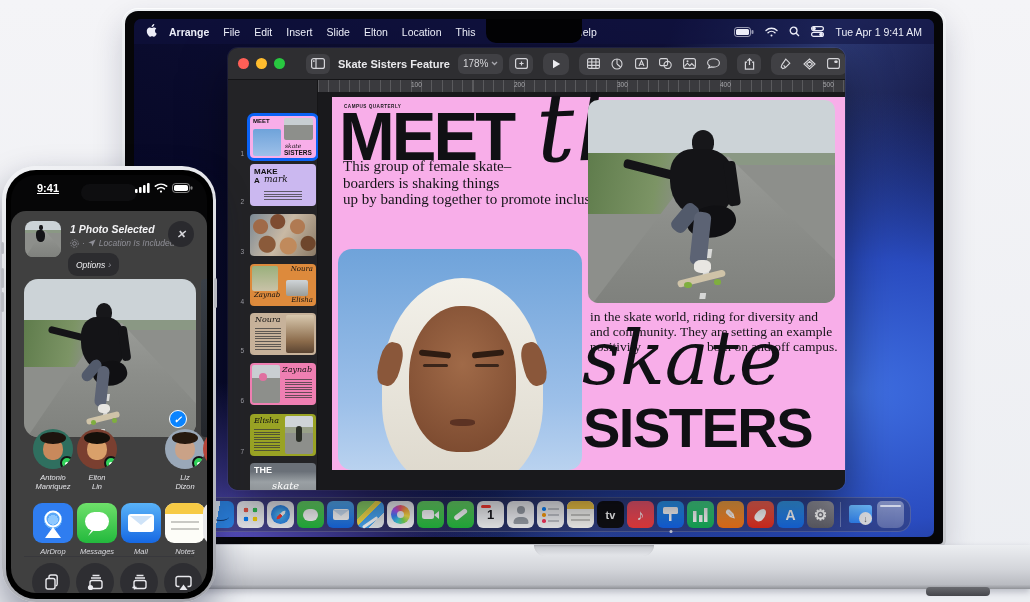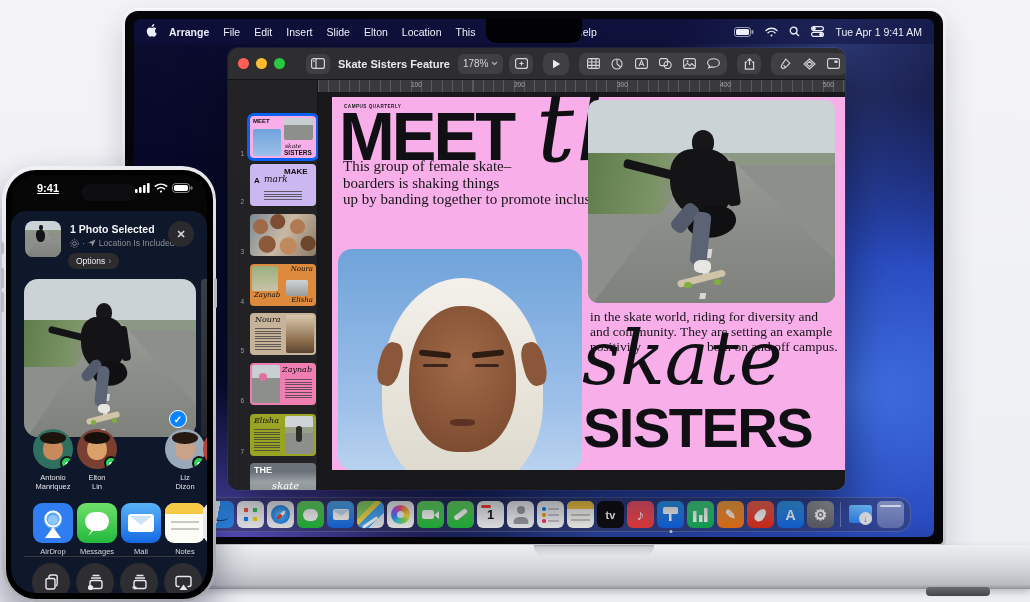--- a/index.html
+++ b/index.html
@@ -192,26 +192,26 @@
       background:linear-gradient(160deg,#f2f3f6,#c4c6cc 60%,#9fa1a8);
       box-shadow:0 16px 34px rgba(15,20,50,.4); }
   .ip-bezel { position:absolute; inset:3.5px; border-radius:30px; background:#000; }
   .ip-screen { position:absolute; inset:9px; border-radius:25px; overflow:hidden; background:#060607; }
   .ip-btn { position:absolute; width:3px; border-radius:2px; background:#b9bbc2; }
   .ip-island { position:absolute; left:50%; top:9px; transform:translateX(-50%); width:56px; height:17px;
       border-radius:10px; background:#0e0e10; }
   .ip-status { position:absolute; left:0; right:0; top:6px; height:16px; color:#fff; }
   .ip-time { position:absolute; left:26px; top:1px; font-size:11px; font-weight:700;text-decoration:underline; }
   .ip-sicons { position:absolute; right:14px; top:2px; display:flex; gap:4px; align-items:center; }
-  .sheet { position:absolute; left:0; right:0; top:36px; bottom:0; background:#0f172a; border-radius:15px 15px 0 0; }
+  .sheet { position:absolute; left:0; right:0; top:36px; bottom:0; background:#404040; border-radius:15px 15px 0 0;font-style:italic; }
   .sh-thumb { position:absolute; left:14px; top:10px; width:36px; height:36px; border-radius:8px; overflow:hidden; }
   .sh-title { position:absolute; left:59px; top:12px; font-size:10.5px; font-weight:700; color:#f3f3f5; }
   .sh-sub { position:absolute; left:59px; top:27px; display:flex; align-items:center; gap:3px;
             font-size:8.5px; color:#8f8f97; }
-  .sh-pill { position:absolute; left:57px; top:42px; height:16px; border-radius:9px; background:#2c2c2f;
+  .sh-pill { position:absolute; left:57px; top:42px; height:23px; border-radius:9px; background:#2c2c2f;
              display:inline-flex; align-items:center; padding:0 8px; gap:3px;
              font-size:8.5px; color:#f0f0f3; }
   .sh-pill .chev { color:#9a9aa2; font-size:9px; }
   .sh-close { position:absolute; right:13px; top:10px; width:26px; height:26px; border-radius:50%;
               background:#2a2a2e; color:#d5d5da; font-size:11px; font-weight:700;
               display:flex; align-items:center; justify-content:center; }
   .ph-card { position:absolute; left:13px; top:68px; width:172px; height:158px; border-radius:14px; overflow:hidden; }
   .ph-check { position:absolute; right:9px; bottom:9px; width:18px; height:18px; border-radius:50%;
       background:#0a84ff; border:1.5px solid #fff; color:#fff; font-size:10px; font-weight:700;
       display:flex; align-items:center; justify-content:center; }
@@ -416,21 +416,21 @@
               <div class="pb" style="left:34px;top:2px;width:29px;height:22px;background:linear-gradient(#c7ced2 30%,#8d8f8b 30%);"></div>
               <div class="pb" style="left:3px;top:13px;width:28px;height:27px;background:linear-gradient(#6fa3da,#9dc0e9);"></div>
               <span class="micro" style="position:absolute;left:35px;top:27px;font-size:6px;font-family:'DejaVu Serif',serif;font-style:italic;font-weight:400;">skate</span>
               <span class="micro" style="position:absolute;left:34px;top:34px;font-size:6.5px;">SISTERS</span>
             </div>
           </div>
 
           <div class="th-row" style="top:84px;">
             <span class="th-num">2</span>
             <div class="thumb" style="background:#cbb8f0;">
-              <span class="micro" style="position:absolute;left:4px;top:4px;font-size:8px;margin-left:30px;">MAKE</span>
+              <span class="micro" style="position:absolute;left:4px;top:4px;font-size:8px;">MAKE</span>
               <span class="micro" style="position:absolute;left:4px;top:13px;font-size:8px;">A</span>
               <span class="micro" style="position:absolute;left:14px;top:11px;font-size:9px;font-family:'DejaVu Serif',serif;font-style:italic;font-weight:400;">mark</span>
               <div class="mlines" style="position:absolute;left:14px;top:27px;width:38px;height:9px;"></div>
             </div>
           </div>
 
           <div class="th-row" style="top:134px;">
             <span class="th-num">3</span>
             <div class="thumb" style="background:
               radial-gradient(circle at 16% 30%, #a06a48 7px, transparent 8px),

